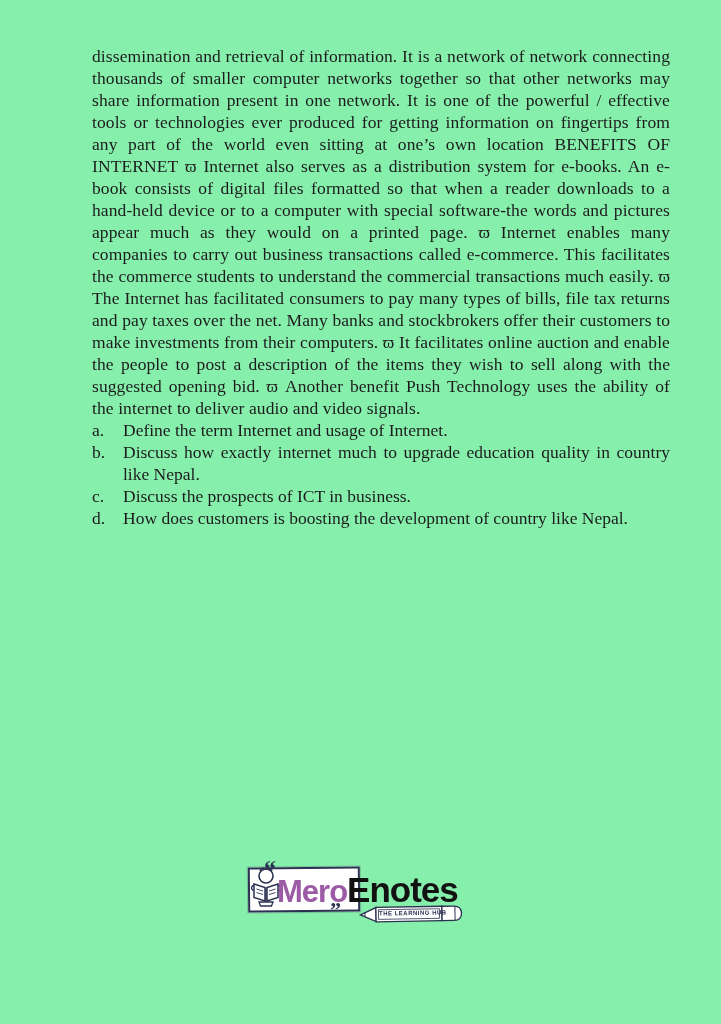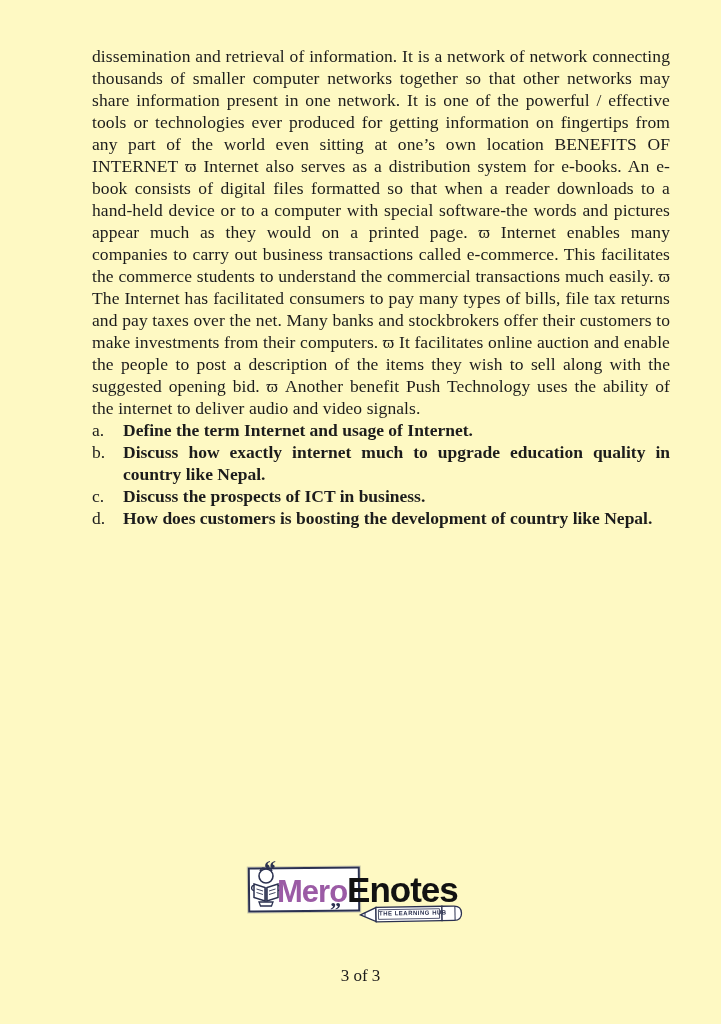--- a/index.html
+++ b/index.html
@@ -2,21 +2,21 @@
 <html><head>
 <meta charset="utf-8">
 <style>
   * { margin: 0; padding: 0; box-sizing: border-box; }
   html, body { background: #e8e8e8; }
   .page {
     position: relative;
     width: 721px;
     height: 1024px;
     margin: 0 auto;
-    background: #fef9c3;
+    background: #86efac;
     overflow: hidden;
     font-family: "Liberation Serif", "DejaVu Serif", serif;
     color: #1c1c1c;
     padding-left: 36px;
   }
 
   
   .text-block {
     position: absolute;
     left: 92px;
@@ -29,21 +29,21 @@
     text-align: justify;
     letter-spacing: 0.1px;
   }
   .q-heading {
     font-weight: bold;
     margin-top: 0;
   }
   .q-list { width: 100%; }
   .q-item { display: flex; align-items: flex-start; }
   .q-label { width: 31px; flex: 0 0 31px; }
-  .q-text  { flex: 1 1 auto; text-align: justify; font-weight: bold; }
+  .q-text  { flex: 1 1 auto; text-align: justify; }
 
   
   .logo-wrap {
     position: absolute;
     left: 246px;
     top: 854px;
     width: 225px;
     height: 75px;
     font-family: "Liberation Sans", sans-serif;
   }
@@ -211,15 +211,14 @@
 
         <rect x="19.5" y="5.2" width="61" height="9.6" fill="#ffffff" stroke="#2b3150" stroke-width="0.8"></rect>
 
         <path d="M83 2.8 L95 2.8 Q102.5 2.8 102.5 10 Q102.5 17.2 95 17.2 L83 17.2 Z" fill="#ffffff" stroke="#2b3150" stroke-width="1.3"></path>
         <line x1="96" y1="3" x2="96" y2="17" stroke="#2b3150" stroke-width="1"></line>
       </svg>
     </div>
     <span class="pencil-tagline">THE LEARNING HUB</span>
   </div>
 
-  <div class="footer">3 of 3</div>
 
 </div>
 
 </body></html>

